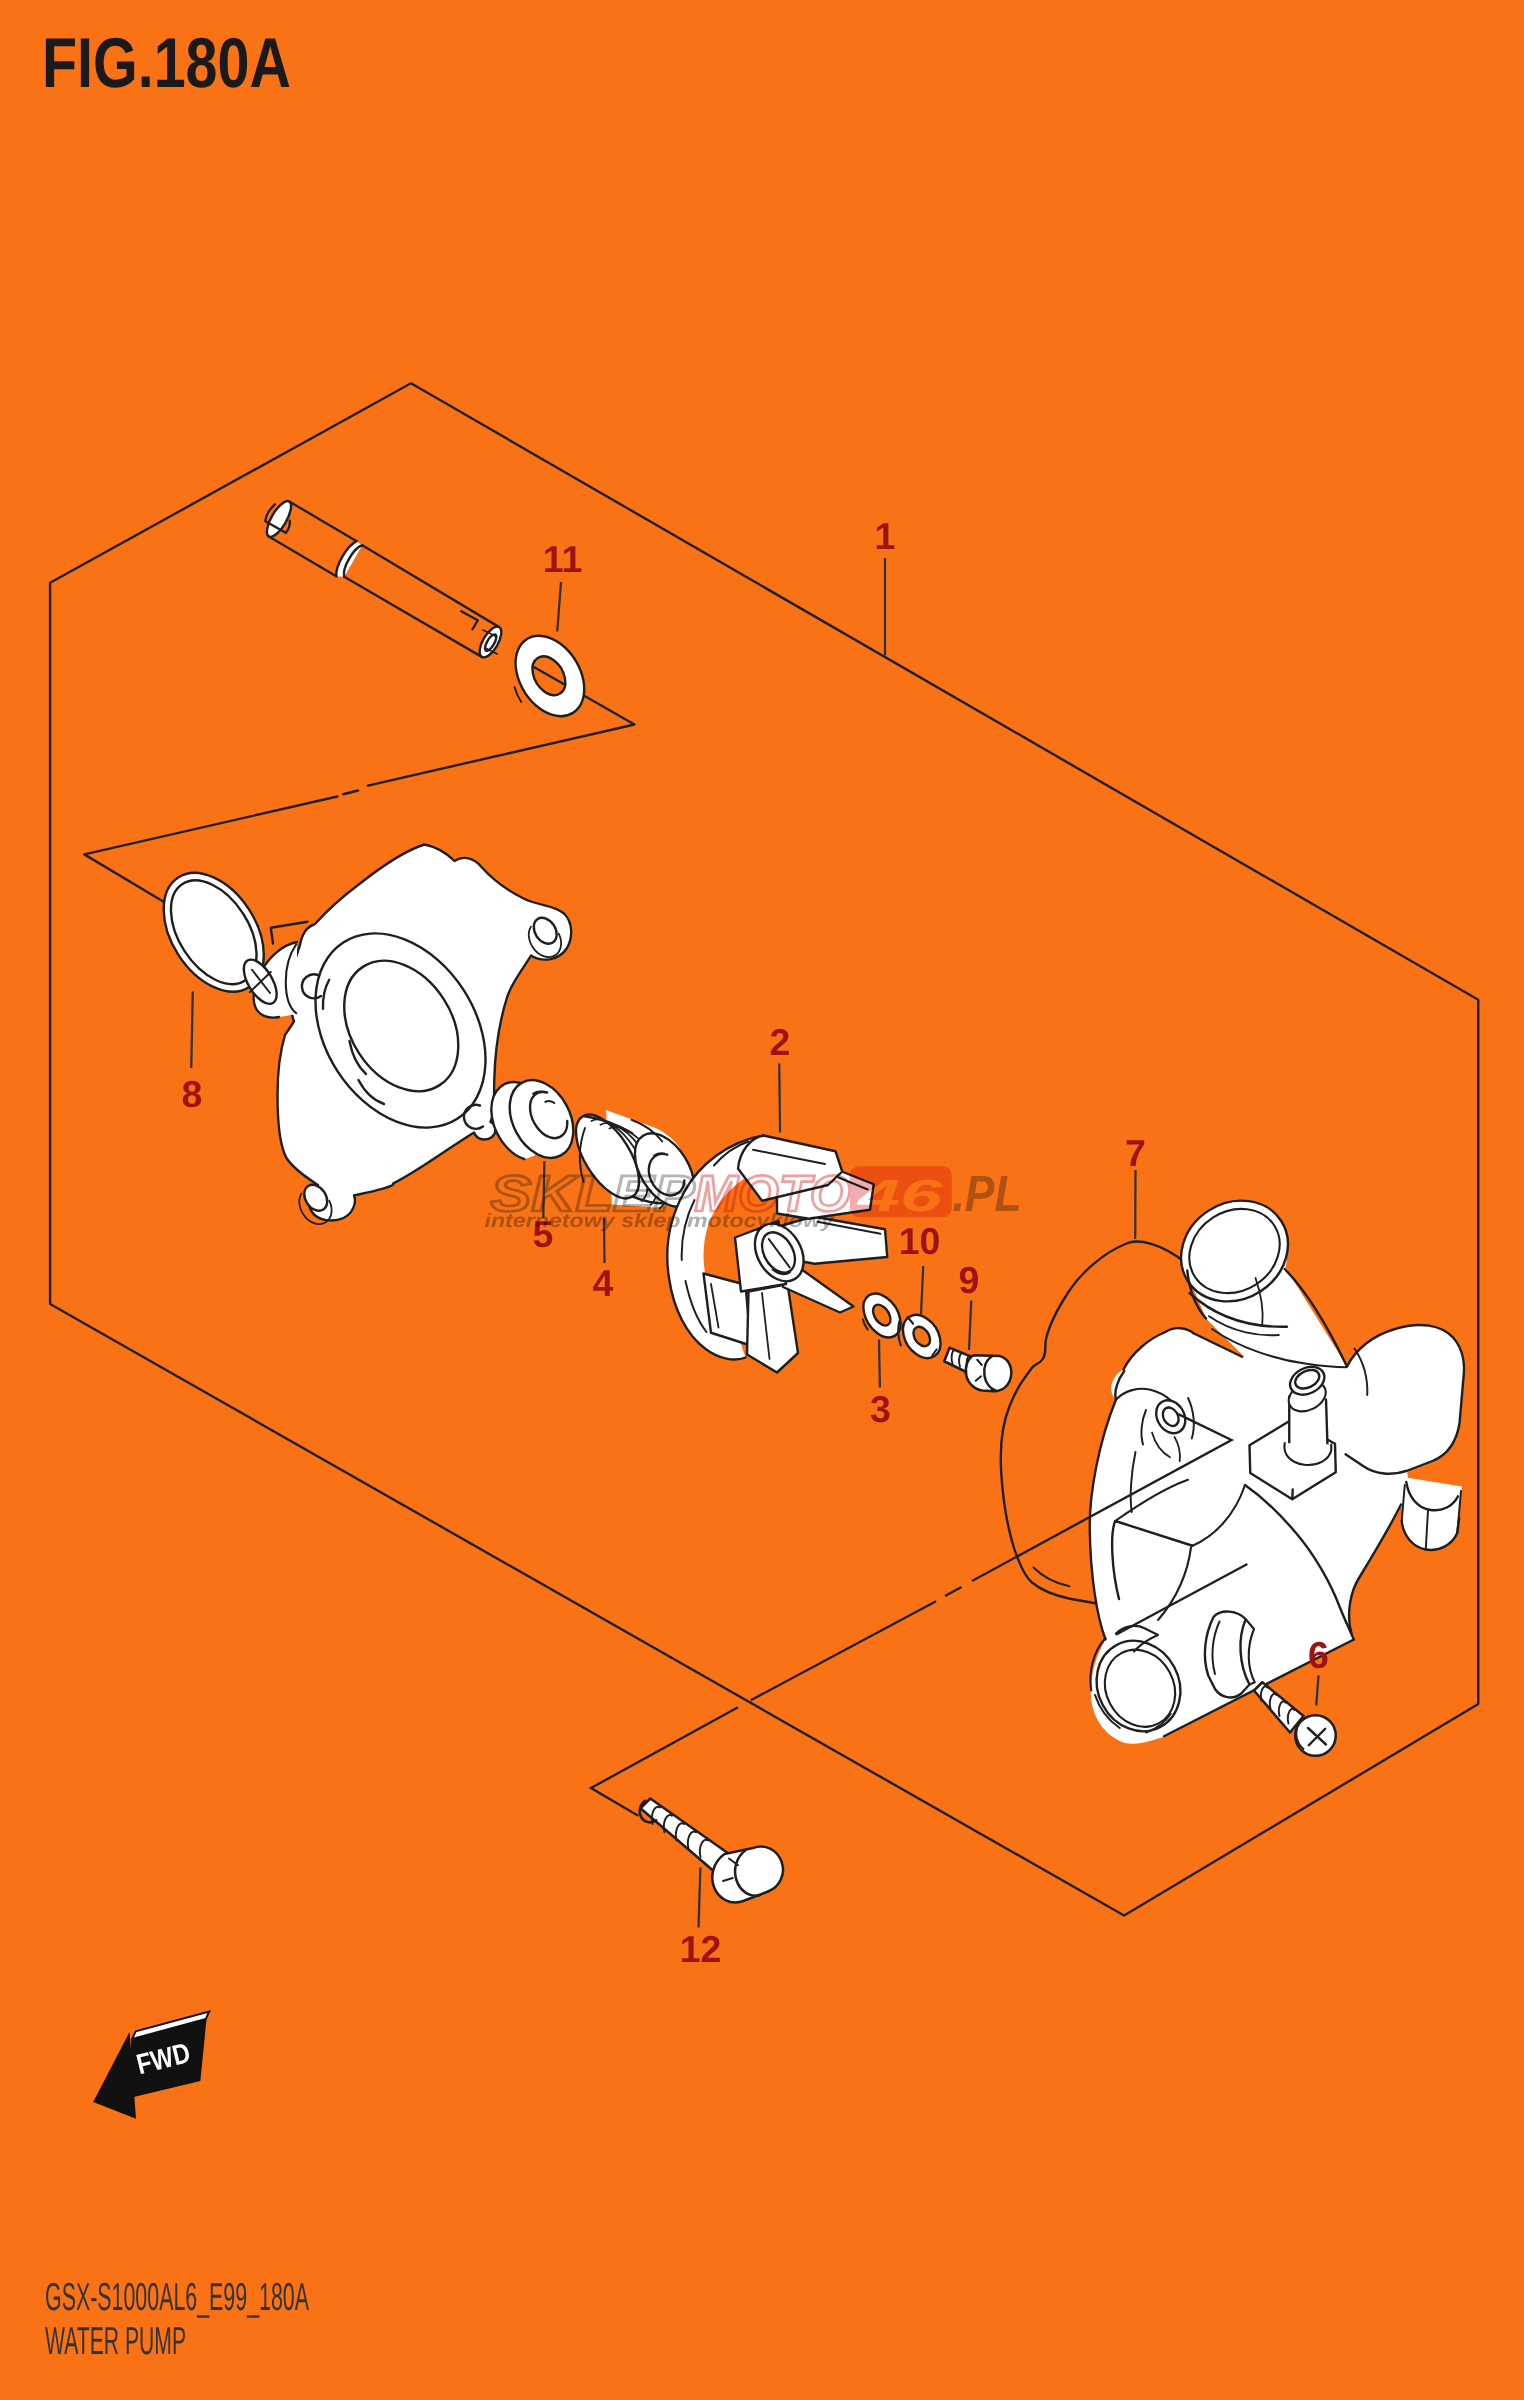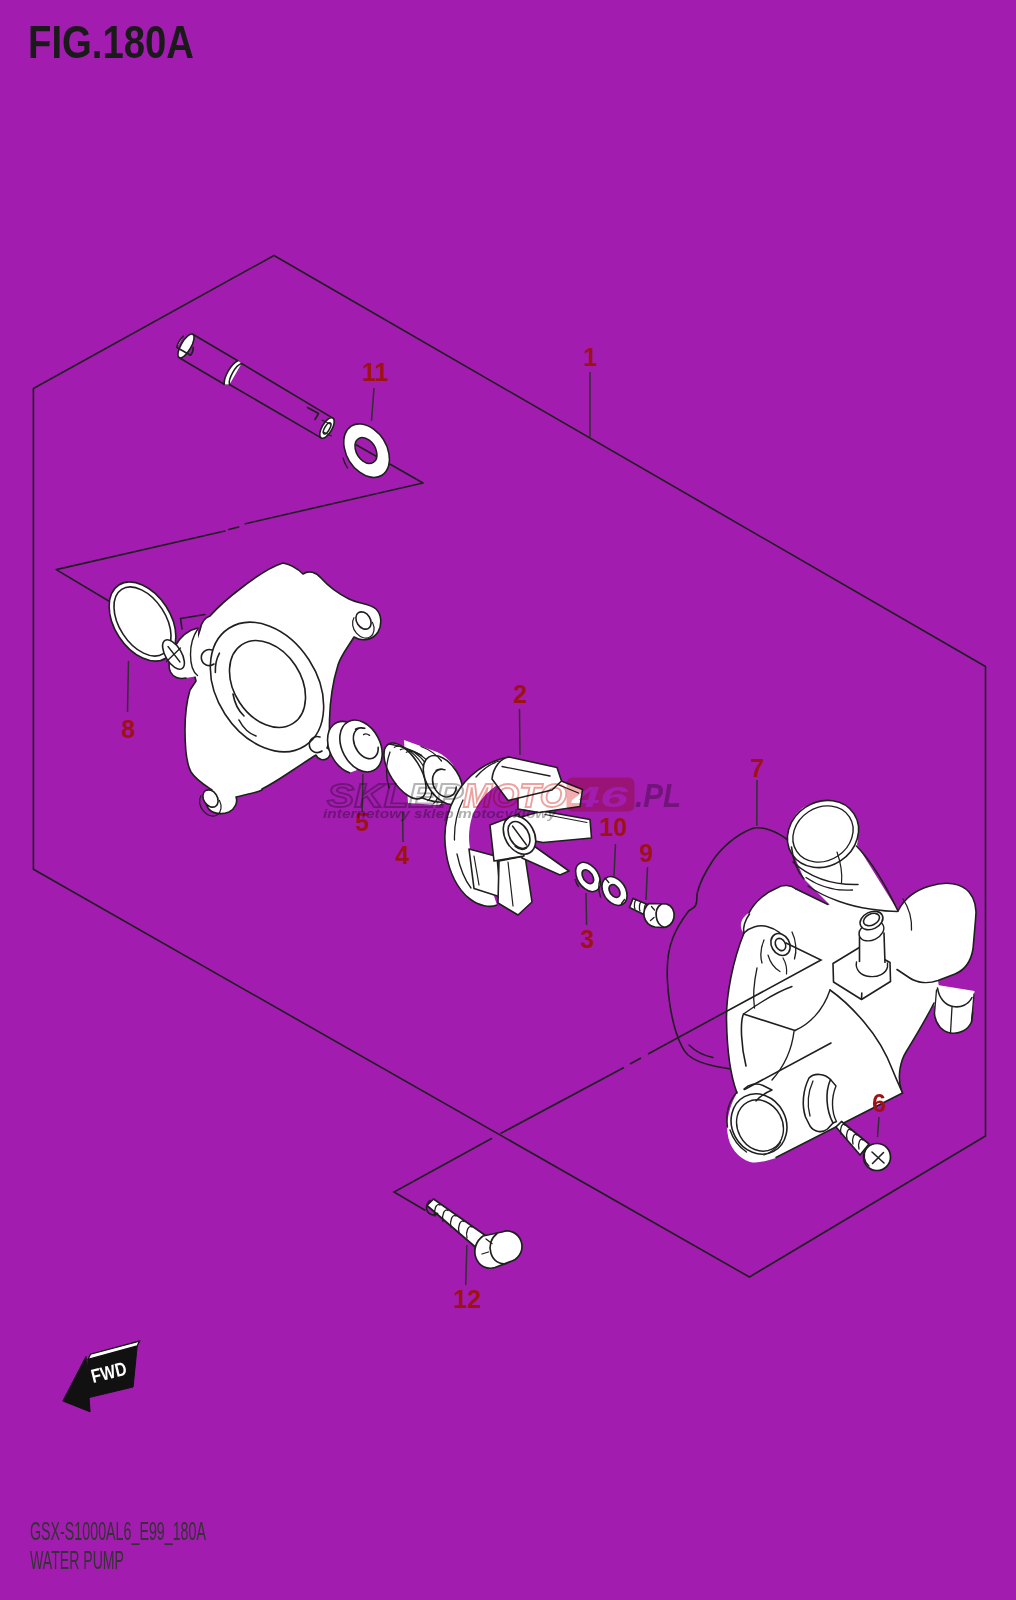--- a/index.html
+++ b/index.html
@@ -1,16 +1,16 @@
 <!DOCTYPE html>
 <html><head>
 <meta charset="utf-8">
 <style>
 html,body{margin:0;padding:0;background:#fff;}
-.page{position:relative;width:1016px;height:1600px;overflow:hidden;background:#a21caf;}
+.page{position:relative;width:1016px;height:1600px;overflow:hidden;background:#f97316;}
 svg text{font-family:"Liberation Sans",sans-serif;}
 .lab{font-family:"Liberation Serif",serif;font-weight:bold;font-size:25px;fill:#9d1212;}
 </style>
 </head>
 <body>
 <div class="page">
 <svg width="1016" height="1600" viewBox="0 0 1016 1600">
 
 <g stroke="#1f1f1f" stroke-width="1.6" fill="none" stroke-linejoin="round" stroke-linecap="round">
   <path d="M274,255.5 L33.4,388.5 L33.4,869.3 L749.4,1277 L985.5,1136 L985.5,666.5 Z"></path>

